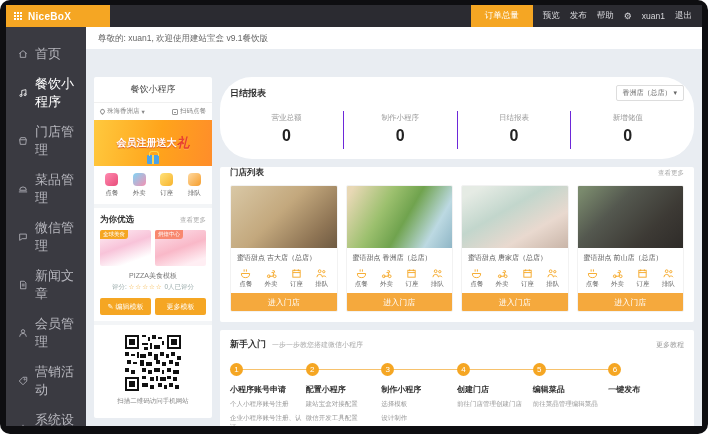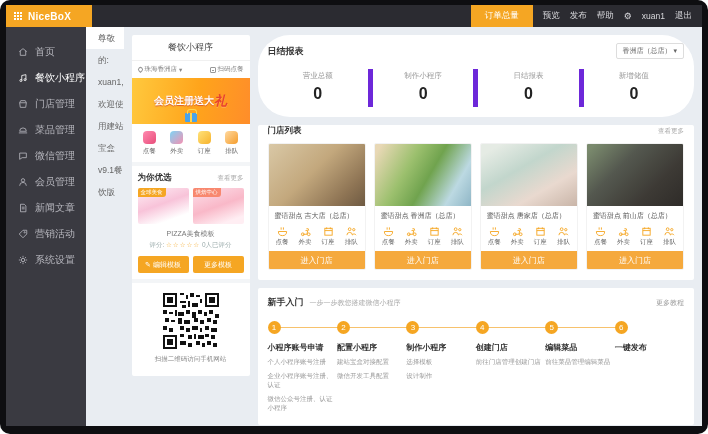--- a/index.html
+++ b/index.html
@@ -1,36 +1,36 @@
 <!DOCTYPE html>
 <html><head>
 <meta charset="utf-8">
 <style>
   * { margin:0; padding:0; box-sizing:border-box; }
   html,body { width:708px; height:434px; background:#fff; font-family:"Liberation Sans",sans-serif; }
   .window { position:absolute; left:0; top:0; width:708px; height:434px; background:#0e0e11; border-radius:10px; overflow:hidden; }
   .frame { position:absolute; left:6px; top:5px; right:6px; bottom:8px; display:flex; flex-direction:column; overflow:hidden; }
   
   .topbar { height:22px; background:#2b2b31; display:flex; align-items:stretch; flex:0 0 22px; }
-  .logo { width:86px; background:#f5a623; display:flex; align-items:center; gap:6px; padding-left:8px;text-align:right; }
+  .logo { width:104px; background:#f5a623; display:flex; align-items:center; gap:6px; padding-left:8px;text-align:right; }
   .grid-icon { width:8px; height:8px; position:relative; }
   .grid-icon i { position:absolute; width:2px; height:2px; background:#fff; }
   .logo-text { color:#fff; font-weight:bold; font-size:10px; letter-spacing:.3px; }
   .tb-right { margin-left:auto; display:flex; align-items:stretch; }
   .edit-mp-btn { background:#f5a623; color:#fff; font-size:8.5px; border:none; padding:0 14px; cursor:pointer; }
   .tb-links { display:flex; align-items:center; gap:10px; padding:0 10px; }
   .tb-link { color:#d8d8dc; font-size:8.5px; cursor:pointer; }
   .gear { color:#d8d8dc; font-size:9px; cursor:pointer; }
   
   .bodyrow { flex:1; display:flex; overflow:hidden; }
   .sidebar { width:80px; background:#3a3a41; padding-top:12px; flex:0 0 80px; }
-  .side-item { display:flex; align-items:center; gap:7px; padding:6px 0 6px 12px; color:#b6b6bd; font-size:10px; cursor:pointer; }
+  .side-item { display:flex; align-items:center; gap:7px; padding:6px 0 6px 12px; color:#b6b6bd; font-size:13px; cursor:pointer; }
   .side-item.active { color:#ffffff; }
   .side-item svg { width:10px; height:10px; stroke:currentColor; fill:none; stroke-width:2; flex:0 0 10px; }
-  .content { flex:1; background:#e9edf2; display:flex; flex-direction:row; overflow:hidden; }
+  .content { flex:1; background:#e9edf2; display:flex; flex-direction:column; overflow:hidden;gap:20px; }
   .greeting { background:#fff; height:22px; line-height:22px; font-size:8.5px; color:#666; padding-left:12px; flex:0 0 22px; }
   .main { flex:1; padding:8px; display:flex; gap:8px; align-items:flex-start; overflow:hidden; }
   .card { background:#fff; border-radius:2px; }
   
   .preview { width:118px; flex:0 0 118px; }
   .pv-title { text-align:center; font-size:9px; color:#444; padding:6px 0; border-bottom:1px solid #f0f0f0; }
   .pv-locrow { display:flex; justify-content:space-between; align-items:center; padding:4px 6px; font-size:6.5px; color:#888; }
   .pv-loc, .pv-scan { display:flex; align-items:center; gap:2px; cursor:pointer; }
   .pin { width:5px; height:5px; border:1px solid #999; border-radius:50% 50% 50% 0; transform:rotate(-45deg); }
   .scan-ic { width:6px; height:6px; border:1px solid #999; border-radius:1px; position:relative; }
@@ -66,21 +66,21 @@
   .qr-wrap { padding:10px 0 12px; text-align:center; }
   .qr { width:56px; height:56px; margin:0 auto; display:block; }
   .qr-caption { font-size:6.5px; color:#888; margin-top:6px; }
   
   .rightcol { flex:1; display:flex; flex-direction:column; gap:8px; min-width:0; }
   .report { padding:8px 10px 10px;border-radius:32px; }
   .rp-head { display:flex; justify-content:space-between; align-items:center; }
   .rp-title { font-size:9px; font-weight:bold; color:#333; }
   .store-select { font-size:7px; color:#666; border:1px solid #ddd; border-radius:2px; padding:2px 6px; background:#fff; cursor:pointer; }
   .stats { display:flex; margin-top:10px; }
-  .stat { flex:1; text-align:center; border-right:5px solid #6d28d9; padding:2px 0 4px; }
+  .stat { flex:1; text-align:center; border-right:1px solid #6d28d9; padding:2px 0 4px; }
   .stat:last-child { border-right:none; }
   .stat-label { font-size:7.5px; color:#999; }
   .stat-value { font-size:16px; font-weight:bold; color:#222; margin-top:4px; }
   .stores { padding:0 10px 10px; }
   .store-cards { display:flex; gap:8px; margin-top:6px; }
   .store-card { flex:1; border:1px solid #f2f2f2; border-radius:2px; overflow:hidden; background:#fff; min-width:0; }
   .photo { height:62px; }
   .ph1 { background:linear-gradient(135deg,#d9c8a6,#c3a87d 45%,#8e7454 80%,#6e5a42); }
   .ph2 { background:linear-gradient(120deg,#e8d8b5 5%,#9cc06e 35%,#70a34e 55%,#bcd9e2 80%,#8fb6c6); }
   .ph3 { background:linear-gradient(150deg,#e5ebe4 10%,#c2d6cc 40%,#e9d9cf 70%,#c9b5a8); }
@@ -169,30 +169,30 @@
        <span>菜品管理</span>
      </div>
      <div class="side-item">
        <svg viewBox="0 0 24 24">
               <path d="M4 5h16v11H10l-6 4z"></path>
             </svg>
        <span>微信管理</span>
      </div>
      <div class="side-item">
        <svg viewBox="0 0 24 24">
+              <path d="M6 3h9l4 4v14H6zM9 10h7M9 14h7"></path>
+            </svg>
+       <span>新闻文章</span>
+     </div>
+     <div class="side-item">
+       <svg viewBox="0 0 24 24">
               <circle cx="12" cy="8" r="4"></circle>
               <path d="M4 21a8 8 0 0116 0"></path>
             </svg>
        <span>会员管理</span>
-     </div>
-     <div class="side-item">
-       <svg viewBox="0 0 24 24">
-              <path d="M6 3h9l4 4v14H6zM9 10h7M9 14h7"></path>
-            </svg>
-       <span>新闻文章</span>
      </div>
      <div class="side-item">
        <svg viewBox="0 0 24 24">
               <path d="M3 12l9-9h9v9l-9 9z"></path>
               <circle cx="16" cy="8" r="1.5"></circle>
             </svg>
        <span>营销活动</span>
      </div>
      <div class="side-item">
        <svg viewBox="0 0 24 24">

